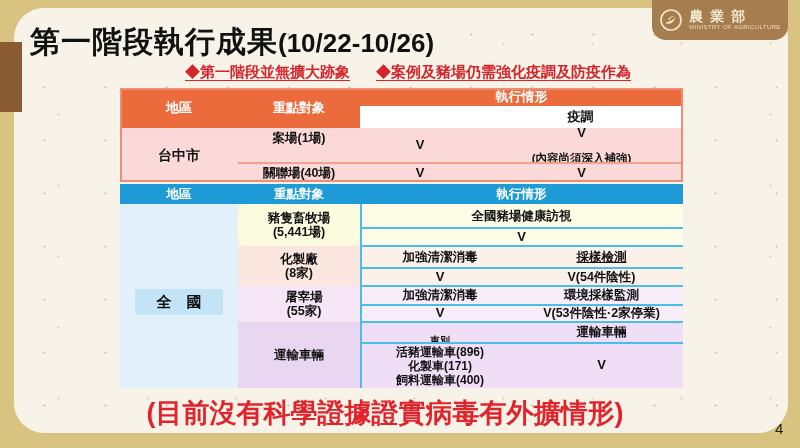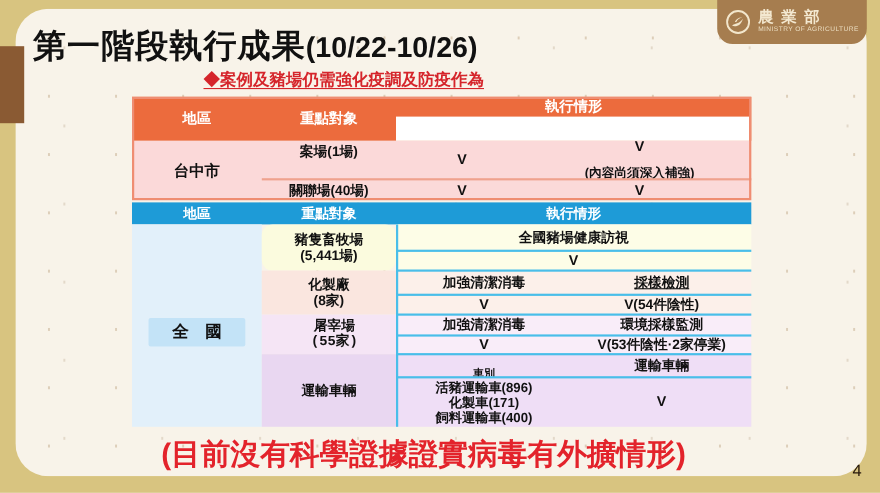--- a/index.html
+++ b/index.html
@@ -62,30 +62,32 @@
       <span class="logo-name">農業部</span>
       <span class="logo-name-en">MINISTRY OF AGRICULTURE</span>
     </span>
   </div>
 
   <div class="title">
     <span class="title-main">第一階段執行成果</span><span class="title-period">(10/22-10/26)</span>
   </div>
 
   <div class="bullets">
+    <span class="bullet">◆第一階段並無擴大跡象</span>
     <span class="bullet">◆案例及豬場仍需強化疫調及防疫作為</span>
   </div>
 
   <div class="t1">
     <div class="abs" style="left:0;top:0;width:563px;height:40px;background:#EC6B3D;"></div>
     <div class="abs" style="left:0;top:40px;width:563px;height:54px;background:#FBD9D9;"></div>
     <div class="cell hwhite" style="left:0;top:0;width:118px;height:40px;font-size:13px;">地區</div>
     <div class="cell hwhite" style="left:118px;top:0;width:122px;height:40px;font-size:13px;">重點對象</div>
     <div class="cell hwhite" style="left:240px;top:0;width:323px;height:18px;font-size:13px;">執行情形</div>
     <div class="abs" style="left:240px;top:18px;width:321px;height:22px;background:#fff;"></div>
+    <div class="cell" style="left:360px;top:18px;width:201px;height:22px;font-size:13px;">疫調</div>
 
     <div class="cell" style="left:0;top:40px;width:118px;height:54px;font-size:14px;">台中市</div>
     <div class="cell" style="left:118px;top:40px;width:122px;height:21px;font-size:12.5px;">案場(1場)</div>
     <div class="cell" style="left:240px;top:40px;width:120px;height:35px;font-size:13px;">V</div>
     <div class="cell" style="left:360px;top:40px;width:203px;height:35px;font-size:13px;">
       <div>V</div>
       <div class="small-note">(內容尚須深入補強)</div>
     </div>
     <div class="abs" style="left:118px;top:74px;width:445px;height:2px;background:#EFA28E;"></div>
     <div class="cell" style="left:118px;top:76px;width:122px;height:18px;font-size:12.5px;">關聯場(40場)</div>
@@ -104,21 +106,21 @@
     <div class="cell" style="left:15px;top:105px;width:88px;height:26px;background:#C3E3F7;font-size:15px;border-radius:2px;">全　國</div>
 
     <div class="cell" style="left:118px;top:20px;width:122px;height:42px;background:#FBFBDE;font-size:12.5px;border-radius:10px;">
       <div>豬隻畜牧場</div>
       <div>(5,441場)</div>
     </div>
     <div class="cell" style="left:118px;top:62px;width:122px;height:40px;background:#FAE6DF;font-size:12.5px;">
       <div>化製廠</div>
       <div>(8家)</div>
     </div>
-    <div class="cell" style="left:118px;top:102px;width:132px;height:36px;background:#F5E5F5;font-size:12.5px;font-family:Liberation Mono, monospace;">
+    <div class="cell" style="left:118px;top:102px;width:132px;height:36px;background:#F5E5F5;font-size:12.5px;">
       <div>屠宰場</div>
       <div>(55家)</div>
     </div>
     <div class="cell" style="left:118px;top:138px;width:122px;height:66px;background:#E9D7F1;font-size:12.5px;">
       <div>運輸車輛</div>
     </div>
 
     <div class="cell" style="left:240px;top:20px;width:323px;height:24px;background:#FDFDE7;font-size:12.5px;">全國豬場健康訪視</div>
     <div class="cell" style="left:240px;top:44px;width:323px;height:18px;background:#FDFDE7;font-size:13px;">V</div>
 

